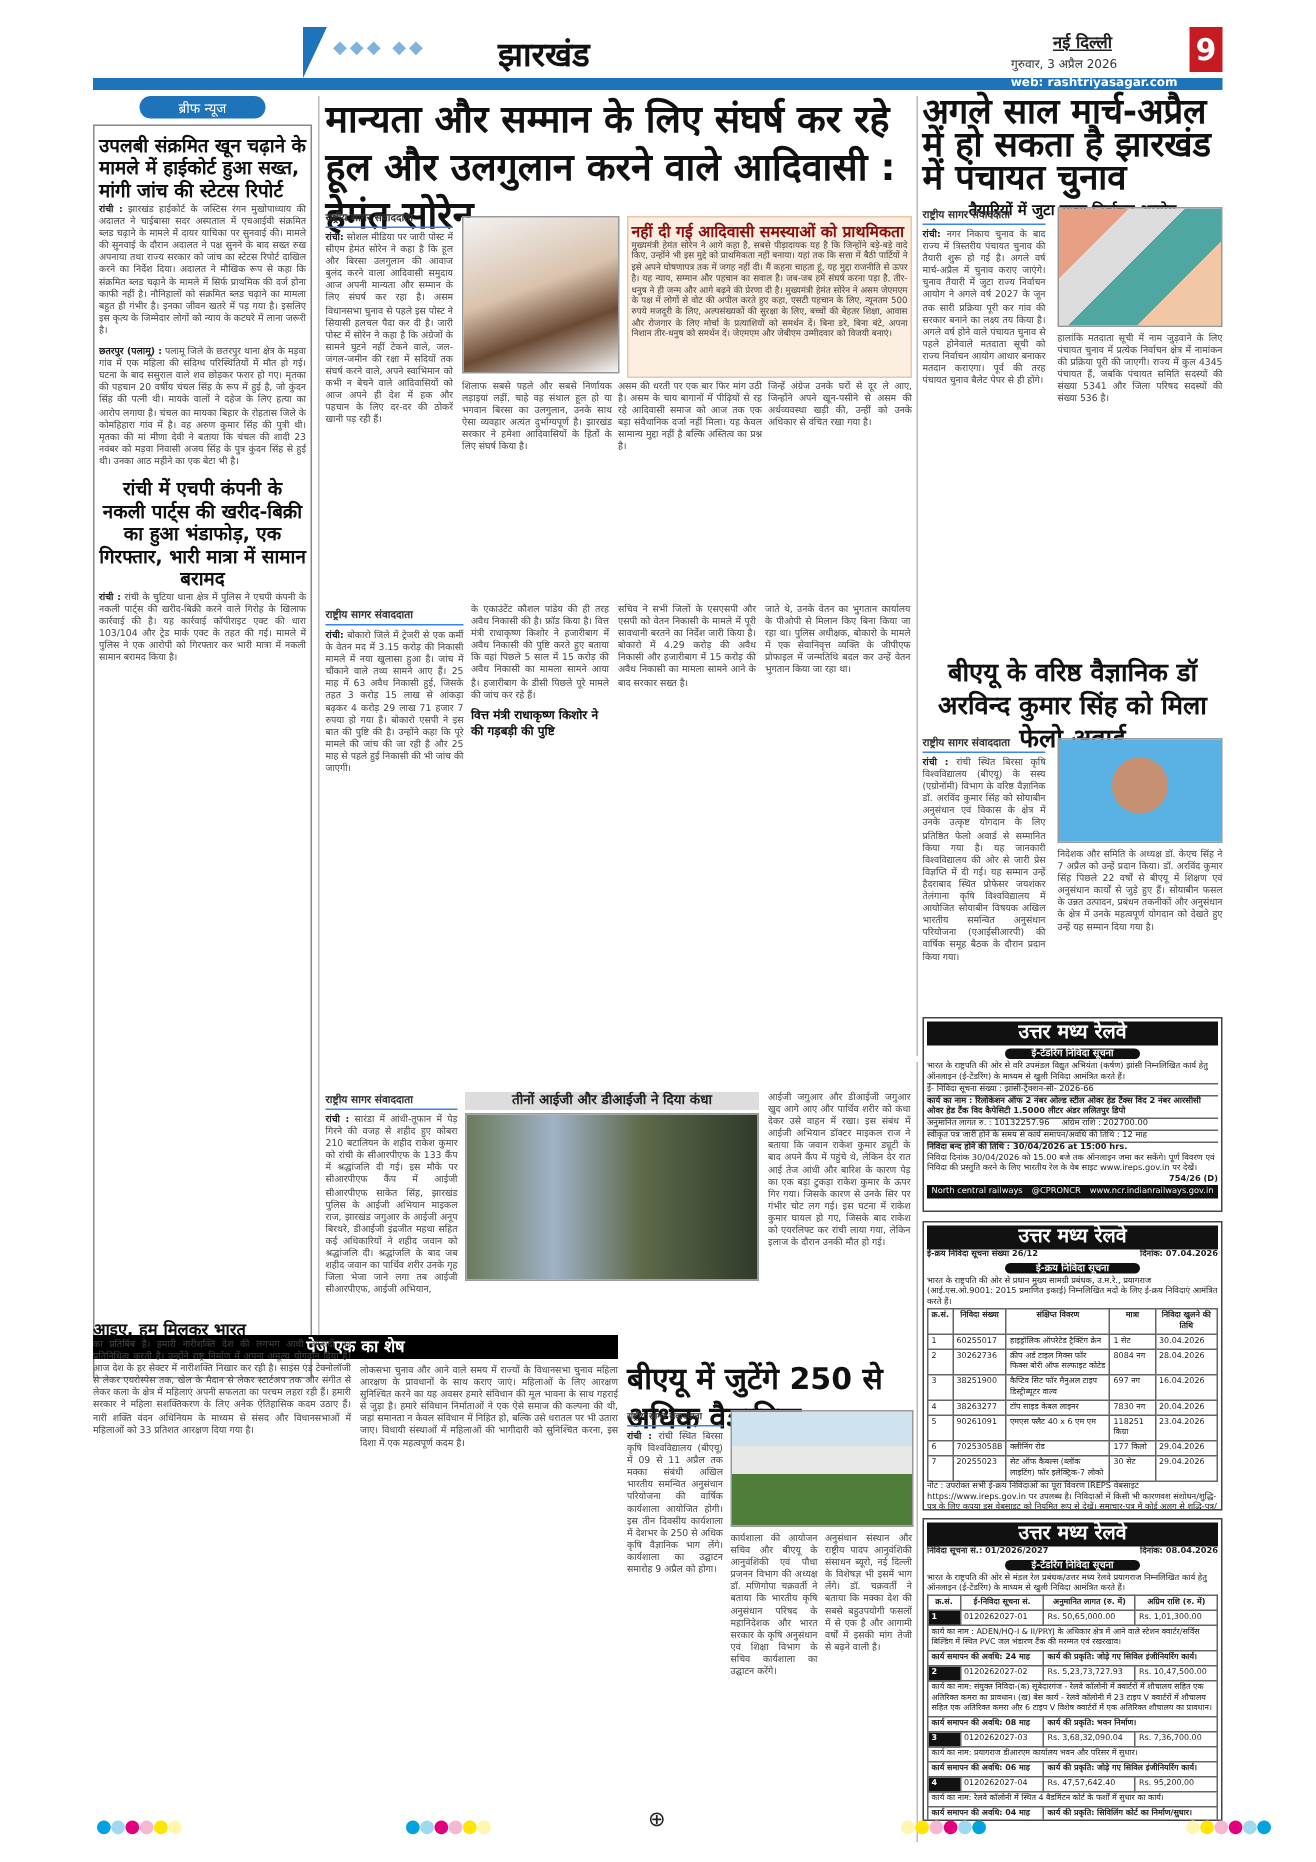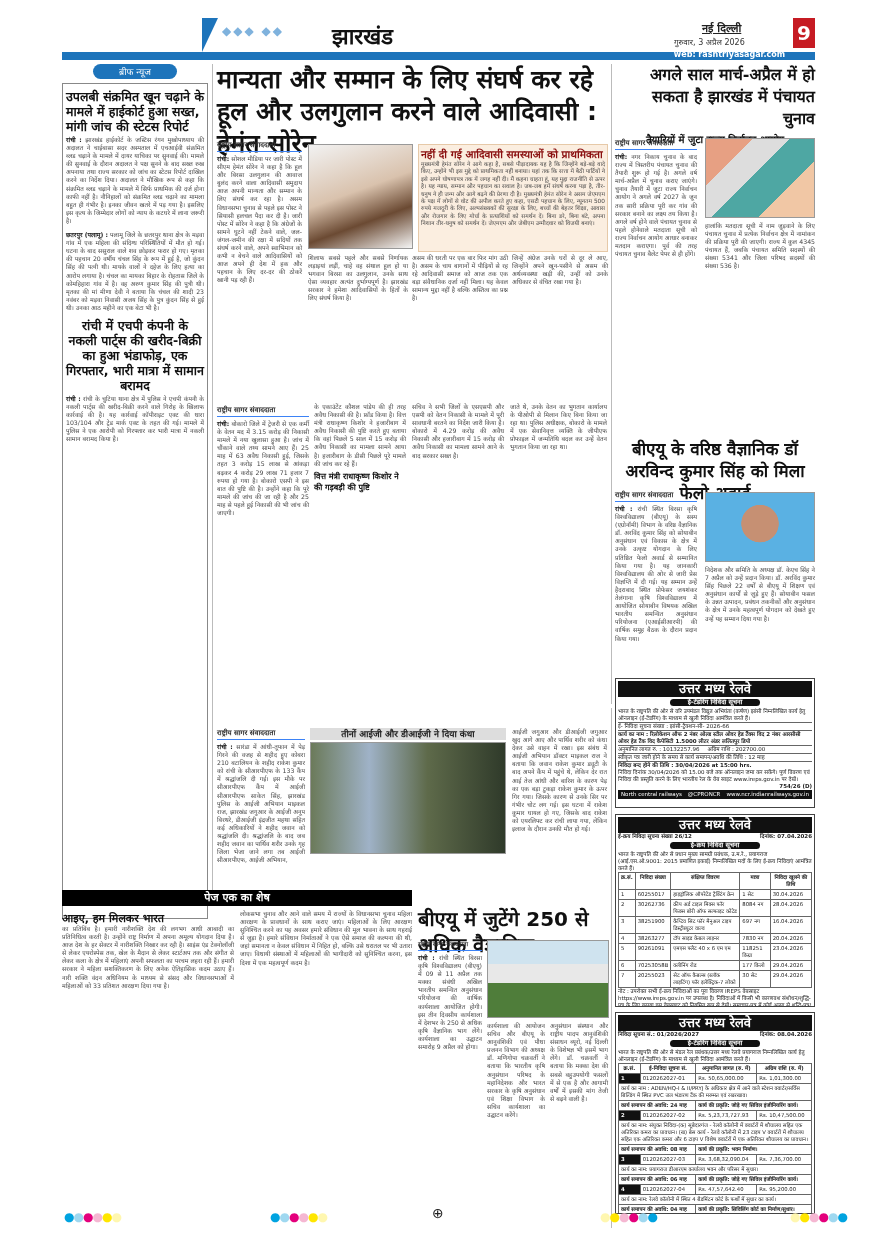--- a/index.html
+++ b/index.html
@@ -87,21 +87,21 @@
     <p class="body">शिलाफ सबसे पहले और सबसे निर्णायक लड़ाइयां लड़ीं, चाहे वह संथाल हूल हो या भगवान बिरसा का उलगुलान, उनके साथ ऐसा व्यवहार अत्यंत दुर्भाग्यपूर्ण है। झारखंड सरकार ने हमेशा आदिवासियों के हितों के लिए संघर्ष किया है।</p>
   </div>
   <div class="col" style="left:350px;top:236px;width:96px">
     <p class="body">असम की धरती पर एक बार फिर मांग उठी है। असम के चाय बागानों में पीढ़ियों से रह रहे आदिवासी समाज को आज तक एक बड़ा संवैधानिक दर्जा नहीं मिला। यह केवल सामान्य मुद्दा नहीं है बल्कि अस्तित्व का प्रश्न है।</p>
   </div>
   <div class="col" style="left:450px;top:236px;width:96px">
     <p class="body">जिन्हें अंग्रेज उनके घरों से दूर ले आए, जिन्होंने अपने खून-पसीने से असम की अर्थव्यवस्था खड़ी की, उन्हीं को उनके अधिकार से वंचित रखा गया है।</p>
   </div>
 
   <div class="col" style="left:553px;top:46px;width:200px">
-    <div class="h-big" style="font-size:16px;line-height:22px;text-align:right">अगले साल मार्च-अप्रैल में हो सकता है झारखंड में पंचायत चुनाव</div>
+    <div class="h-big" style="font-size:23px;line-height:22px;text-align:left">अगले साल मार्च-अप्रैल में हो सकता है झारखंड में पंचायत चुनाव</div>
     <div class="sub-h" style="text-align:center;font-size:10px;margin:2px 0">तैयारियों में जुटा राज्य निर्वाचन आयोग</div>
   </div>
   <div class="col" style="left:553px;top:118px;width:82px">
     <div class="byline">राष्ट्रीय सागर संवाददाता</div>
     <p class="body"><span class="dateline">रांची:</span> <span>नगर निकाय चुनाव के बाद राज्य में त्रिस्तरीय पंचायत चुनाव की तैयारी शुरू हो गई है। अगले वर्ष मार्च-अप्रैल में चुनाव कराए जाएंगे। चुनाव तैयारी में जुटा राज्य निर्वाचन आयोग ने अगले वर्ष 2027 के जून तक सारी प्रक्रिया पूरी कर गांव की सरकार बनाने का लक्ष्य तय किया है। अगले वर्ष होने वाले पंचायत चुनाव से पहले होनेवाले मतदाता सूची को राज्य निर्वाचन आयोग आधार बनाकर मतदान कराएगा। पूर्व की तरह पंचायत चुनाव बैलेट पेपर से ही होंगे।</span></p>
   </div>
   <div class="photo" style="position:absolute;left:643px;top:120px;width:110px;height:80px;background:linear-gradient(135deg,#e7a083 0 25%,#ddd 25% 45%,#4ea7a3 45% 70%,#f1c7a5 70%)"></div>
   <div class="col" style="left:643px;top:204px;width:110px">
     <p class="body">हालांकि मतदाता सूची में नाम जुड़वाने के लिए पंचायत चुनाव में प्रत्येक निर्वाचन क्षेत्र में नामांकन की प्रक्रिया पूरी की जाएगी। राज्य में कुल 4345 पंचायत हैं, जबकि पंचायत समिति सदस्यों की संख्या 5341 और जिला परिषद सदस्यों की संख्या 536 है।</p>
   </div>
@@ -142,21 +142,21 @@
   </div>
   <div style="position:absolute;left:248px;top:710px;width:196px;height:12px;background:#ddd;text-align:center;font-weight:bold;font-size:9px;line-height:12px">तीनों आईजी और डीआईजी ने दिया कंधा</div>
   <div class="photo" style="position:absolute;left:248px;top:724px;width:196px;height:112px;background:linear-gradient(90deg,#6b7a5a,#9fb2c7 30%,#5e6a4a 60%,#2f3a2a)"></div>
   <div class="col" style="left:450px;top:710px;width:95px">
     <p class="body">आईजी जगुआर और डीआईजी जगुआर खुद आगे आए और पार्थिव शरीर को कंधा देकर उसे वाहन में रखा। इस संबंध में आईजी अभियान डॉक्टर माइकल राज ने बताया कि जवान राकेश कुमार ड्यूटी के बाद अपने कैंप में पहुंचे थे, लेकिन देर रात आई तेज आंधी और बारिश के कारण पेड़ का एक बड़ा टुकड़ा राकेश कुमार के ऊपर गिर गया। जिसके कारण से उनके सिर पर गंभीर चोट लग गई। इस घटना में राकेश कुमार घायल हो गए, जिसके बाद राकेश को एयरलिफ्ट कर रांची लाया गया, लेकिन इलाज के दौरान उनकी मौत हो गई।</p>
   </div>
 
   <div class="vr" style="left:549px;top:690px;height:520px"></div>
 
   <div class="band" style="position:absolute;left:0;top:872px;width:350px;height:16px;line-height:16px">पेज एक का शेष</div>
-  <div class="col" style="left:0;top:892px;width:172px">
+  <div class="col" style="left:0;top:860px;width:172px">
     <div class="sub-h" style="font-size:11px">आइए, हम मिलकर भारत</div>
     <p class="body">का प्रतिबिंब है। हमारी नारीशक्ति देश की लगभग आधी आबादी का प्रतिनिधित्व करती है। उन्होंने राष्ट्र निर्माण में अपना अमूल्य योगदान दिया है। आज देश के हर सेक्टर में नारीशक्ति निखार कर रही है। साइंस एंड टेक्नोलॉजी से लेकर एयरोस्पेस तक, खेल के मैदान से लेकर स्टार्टअप तक और संगीत से लेकर कला के क्षेत्र में महिलाएं अपनी सफलता का परचम लहरा रही हैं। हमारी सरकार ने महिला सशक्तिकरण के लिए अनेक ऐतिहासिक कदम उठाए हैं। नारी शक्ति वंदन अधिनियम के माध्यम से संसद और विधानसभाओं में महिलाओं को 33 प्रतिशत आरक्षण दिया गया है।</p>
   </div>
   <div class="col" style="left:178px;top:892px;width:172px">
     <p class="body">लोकसभा चुनाव और आने वाले समय में राज्यों के विधानसभा चुनाव महिला आरक्षण के प्रावधानों के साथ कराए जाएं। महिलाओं के लिए आरक्षण सुनिश्चित करने का यह अवसर हमारे संविधान की मूल भावना के साथ गहराई से जुड़ा है। हमारे संविधान निर्माताओं ने एक ऐसे समाज की कल्पना की थी, जहां समानता न केवल संविधान में निहित हो, बल्कि उसे धरातल पर भी उतारा जाए। विधायी संस्थाओं में महिलाओं की भागीदारी को सुनिश्चित करना, इस दिशा में एक महत्वपूर्ण कदम है।</p>
   </div>
 
   <div class="col" style="left:356px;top:888px;width:190px">
     <div class="h-big" style="font-size:20px;line-height:26px">बीएयू में जुटेंगे 250 से अधिक वैज्ञानिक</div>
   </div>

